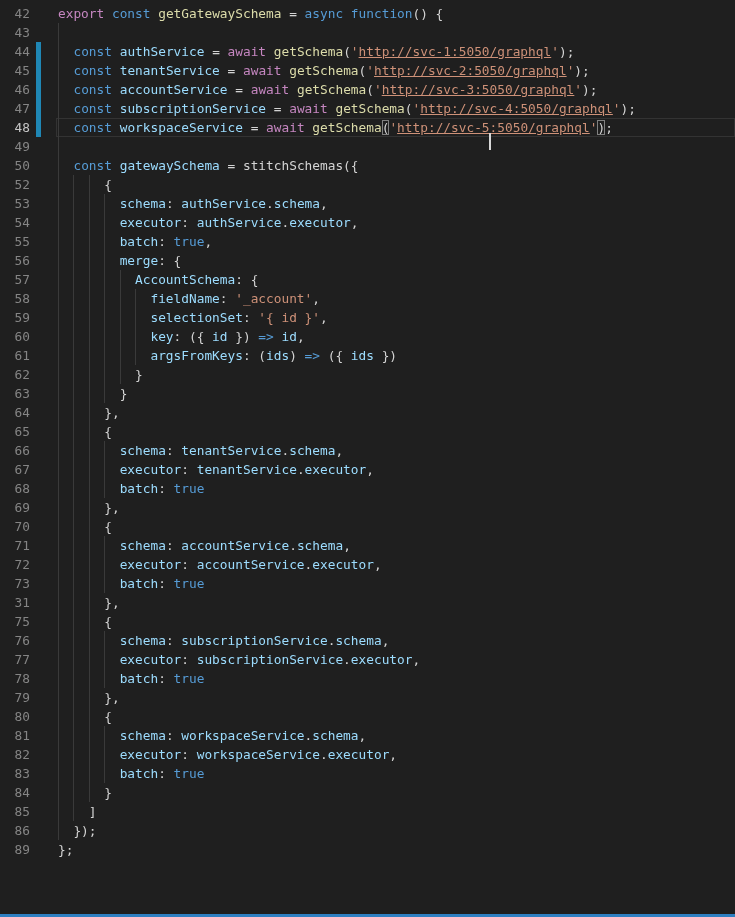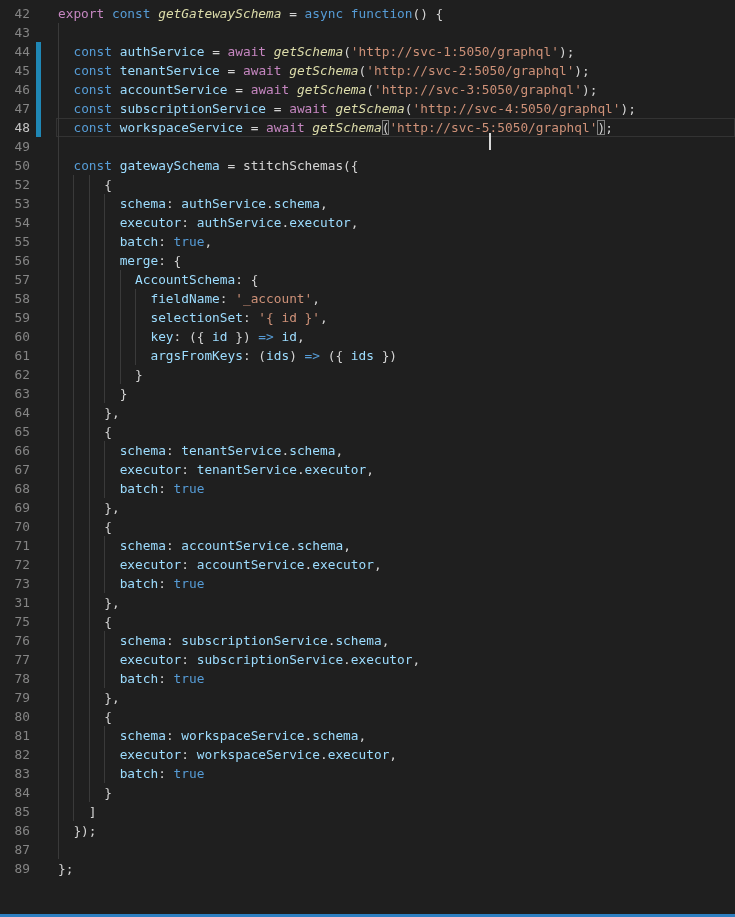--- a/index.html
+++ b/index.html
@@ -57,23 +57,23 @@
   .curline {
     position: absolute;
     left: 56px; right: 0; top: 0; bottom: 0;
     border: 1px solid var(--currentLineBorder);
     box-sizing: border-box;
     pointer-events: none;
   }
   .t-kw   { color: var(--keyword); }
   .t-ctrl { color: var(--control); }
   .t-var  { color: var(--variable); margin-top: 8px; }
-  .t-fn   { color: var(--functionName); font-style: italic; }
+  .t-fn   { color: var(--functionName); }
   .t-str  { color: var(--string); }
-  .t-link { color: var(--string); }
+  .t-link { color: var(--string); text-decoration: underline; }
   .t-def  { color: var(--foreground); }
   .t-box  {
     color: var(--foreground);
     outline: 1px solid var(--bracketMatch);
     outline-offset: -1px;
   }
   .t-cursor {
     display: inline-block;
     width: 0;
     position: relative;
@@ -133,16 +133,15 @@
     <div class="line"><span class="lnum">77</span><span class="code"><span class="guide" style="left: 0ch;"></span><span class="guide" style="left: 2ch;"></span><span class="guide" style="left: 4ch;"></span><span class="guide" style="left: 6ch;"></span><span class="t-def">        </span><span class="t-var">executor</span><span class="t-def">: </span><span class="t-var">subscriptionService</span><span class="t-def">.</span><span class="t-var">executor</span><span class="t-def">,</span></span></div>
     <div class="line"><span class="lnum">78</span><span class="code"><span class="guide" style="left: 0ch;"></span><span class="guide" style="left: 2ch;"></span><span class="guide" style="left: 4ch;"></span><span class="guide" style="left: 6ch;"></span><span class="t-def">        </span><span class="t-var">batch</span><span class="t-def">: </span><span class="t-kw">true</span></span></div>
     <div class="line"><span class="lnum">79</span><span class="code"><span class="guide" style="left: 0ch;"></span><span class="guide" style="left: 2ch;"></span><span class="guide" style="left: 4ch;"></span><span class="t-def">      },</span></span></div>
     <div class="line"><span class="lnum">80</span><span class="code"><span class="guide" style="left: 0ch;"></span><span class="guide" style="left: 2ch;"></span><span class="guide" style="left: 4ch;"></span><span class="t-def">      {</span></span></div>
     <div class="line"><span class="lnum">81</span><span class="code"><span class="guide" style="left: 0ch;"></span><span class="guide" style="left: 2ch;"></span><span class="guide" style="left: 4ch;"></span><span class="guide" style="left: 6ch;"></span><span class="t-def">        </span><span class="t-var">schema</span><span class="t-def">: </span><span class="t-var">workspaceService</span><span class="t-def">.</span><span class="t-var">schema</span><span class="t-def">,</span></span></div>
     <div class="line"><span class="lnum">82</span><span class="code"><span class="guide" style="left: 0ch;"></span><span class="guide" style="left: 2ch;"></span><span class="guide" style="left: 4ch;"></span><span class="guide" style="left: 6ch;"></span><span class="t-def">        </span><span class="t-var">executor</span><span class="t-def">: </span><span class="t-var">workspaceService</span><span class="t-def">.</span><span class="t-var">executor</span><span class="t-def">,</span></span></div>
     <div class="line"><span class="lnum">83</span><span class="code"><span class="guide" style="left: 0ch;"></span><span class="guide" style="left: 2ch;"></span><span class="guide" style="left: 4ch;"></span><span class="guide" style="left: 6ch;"></span><span class="t-def">        </span><span class="t-var">batch</span><span class="t-def">: </span><span class="t-kw">true</span></span></div>
     <div class="line"><span class="lnum">84</span><span class="code"><span class="guide" style="left: 0ch;"></span><span class="guide" style="left: 2ch;"></span><span class="guide" style="left: 4ch;"></span><span class="t-def">      }</span></span></div>
     <div class="line"><span class="lnum">85</span><span class="code"><span class="guide" style="left: 0ch;"></span><span class="guide" style="left: 2ch;"></span><span class="t-def">    ]</span></span></div>
     <div class="line"><span class="lnum">86</span><span class="code"><span class="guide" style="left: 0ch;"></span><span class="t-def">  });</span></span></div>
-    <div class="line"><span class="lnum">87</span><span class="code"><span class="guide" style="left: 0ch;"></span></span></div>
     <div class="line"><span class="lnum">89</span><span class="code"><span class="t-def">};</span></span></div>
   </div>
 <div class="bottombar"></div>
 
 </body></html>

